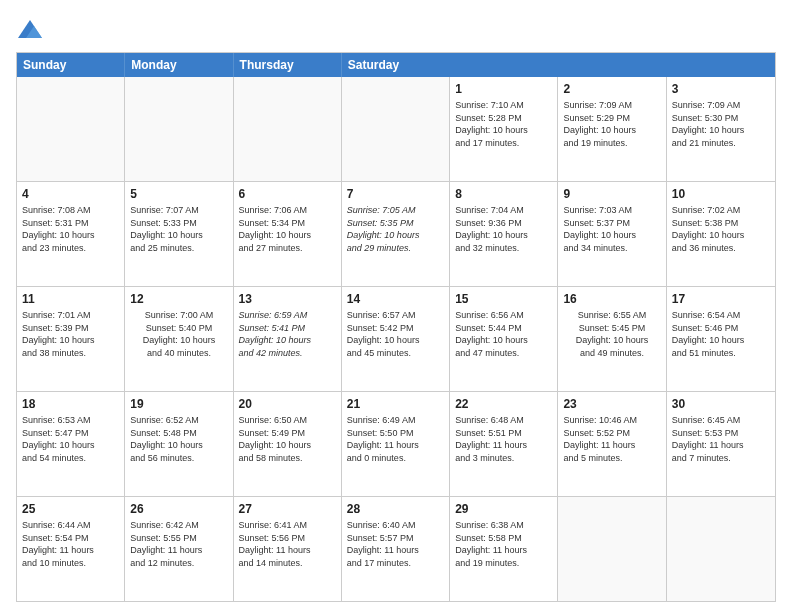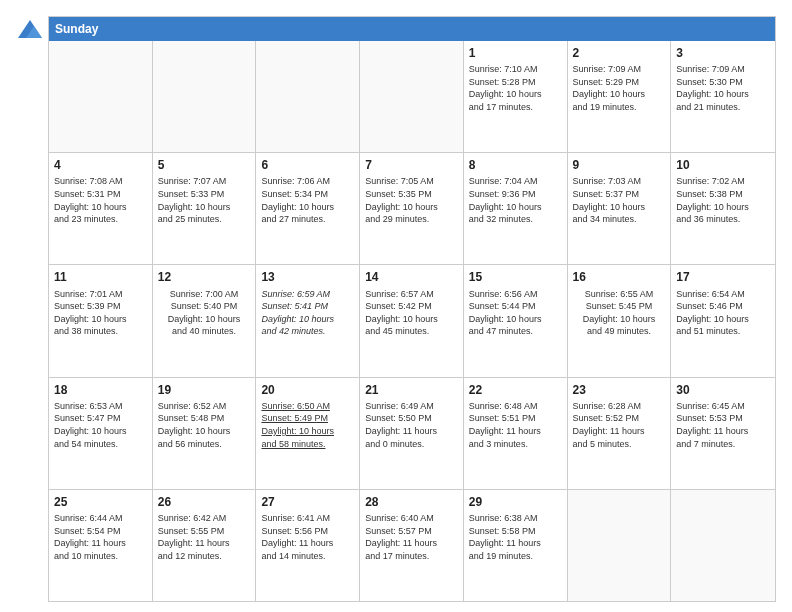--- a/index.html
+++ b/index.html
@@ -8,21 +8,21 @@
       background: #fff;
       width: 792px;
       height: 612px;
       overflow: hidden;
     }
     .page {
       width: 792px;
       height: 612px;
       padding: 16px 16px 10px 16px;
       display: flex;
-      flex-direction: row;
+      flex-direction: column;
     }
     .header {
       display: flex;
       justify-content: space-between;
       align-items: flex-start;
       margin-bottom: 8px;
     }
     .logo {
       display: flex;
       align-items: center;
@@ -133,20 +133,23 @@
     </div>
     <div class="title-block">
       <div class="main-title"></div>
       <div class="subtitle"></div>
     </div>
   </div>
 
   <div class="calendar">
     <div class="cal-header" id="cal-header">
         <div class="cal-header-cell">Sunday</div>
+        <div class="cal-header-cell">Monday</div>
+        <div class="cal-header-cell">Thursday</div>
+        <div class="cal-header-cell">Saturday</div>
       </div>
     <div class="cal-body" id="cal-body">
         <div class="cal-row">
           <div class="cal-cell empty"></div>
           <div class="cal-cell empty"></div>
           <div class="cal-cell empty"></div>
           <div class="cal-cell empty"></div>
           <div class="cal-cell">
             <span class="day-num">1</span>
             <div class="day-info" style="white-space: pre-line;">Sunrise: 7:10 AM
@@ -186,21 +189,21 @@
           </div>
           <div class="cal-cell">
             <span class="day-num">6</span>
             <div class="day-info" style="white-space: pre-line;">Sunrise: 7:06 AM
 Sunset: 5:34 PM
 Daylight: 10 hours
 and 27 minutes.</div>
           </div>
           <div class="cal-cell">
             <span class="day-num">7</span>
-            <div class="day-info" style="white-space: pre-line;">Sunrise: 7:05 AM
+            <div class="day-info" style="white-space: pre-line; font-style: italic;">Sunrise: 7:05 AM
 Sunset: 5:35 PM
 Daylight: 10 hours
 and 29 minutes.</div>
           </div>
           <div class="cal-cell">
             <span class="day-num">8</span>
             <div class="day-info" style="white-space: pre-line;">Sunrise: 7:04 AM
 Sunset: 9:36 PM
 Daylight: 10 hours
 and 32 minutes.</div>
@@ -281,42 +284,42 @@
           </div>
           <div class="cal-cell">
             <span class="day-num">19</span>
             <div class="day-info" style="white-space: pre-line;">Sunrise: 6:52 AM
 Sunset: 5:48 PM
 Daylight: 10 hours
 and 56 minutes.</div>
           </div>
           <div class="cal-cell">
             <span class="day-num">20</span>
-            <div class="day-info" style="white-space: pre-line; text-decoration: underline;">Sunrise: 6:50 AM
+            <div class="day-info" style="white-space: pre-line;">Sunrise: 6:50 AM
 Sunset: 5:49 PM
 Daylight: 10 hours
 and 58 minutes.</div>
           </div>
           <div class="cal-cell">
             <span class="day-num">21</span>
             <div class="day-info" style="white-space: pre-line;">Sunrise: 6:49 AM
 Sunset: 5:50 PM
 Daylight: 11 hours
 and 0 minutes.</div>
           </div>
           <div class="cal-cell">
             <span class="day-num">22</span>
             <div class="day-info" style="white-space: pre-line;">Sunrise: 6:48 AM
 Sunset: 5:51 PM
 Daylight: 11 hours
 and 3 minutes.</div>
           </div>
           <div class="cal-cell">
             <span class="day-num">23</span>
-            <div class="day-info" style="white-space: pre-line;">Sunrise: 6:28 AM
+            <div class="day-info" style="white-space: pre-line;">Sunrise: 10:46 AM
 Sunset: 5:52 PM
 Daylight: 11 hours
 and 5 minutes.</div>
           </div>
           <div class="cal-cell">
             <span class="day-num">30</span>
             <div class="day-info" style="white-space: pre-line;">Sunrise: 6:45 AM
 Sunset: 5:53 PM
 Daylight: 11 hours
 and 7 minutes.</div>

